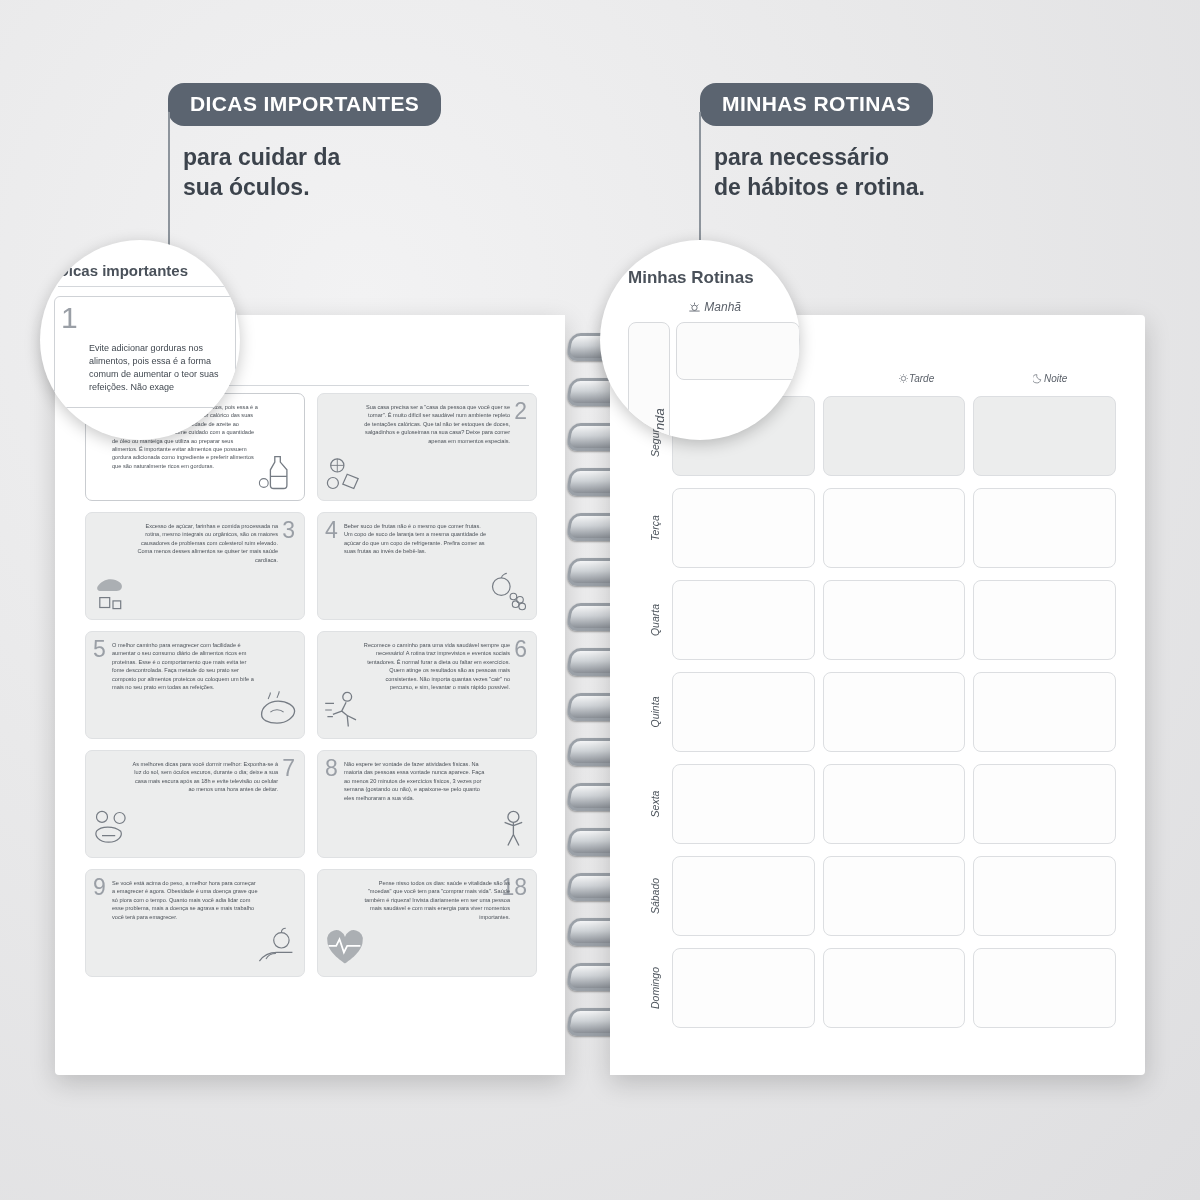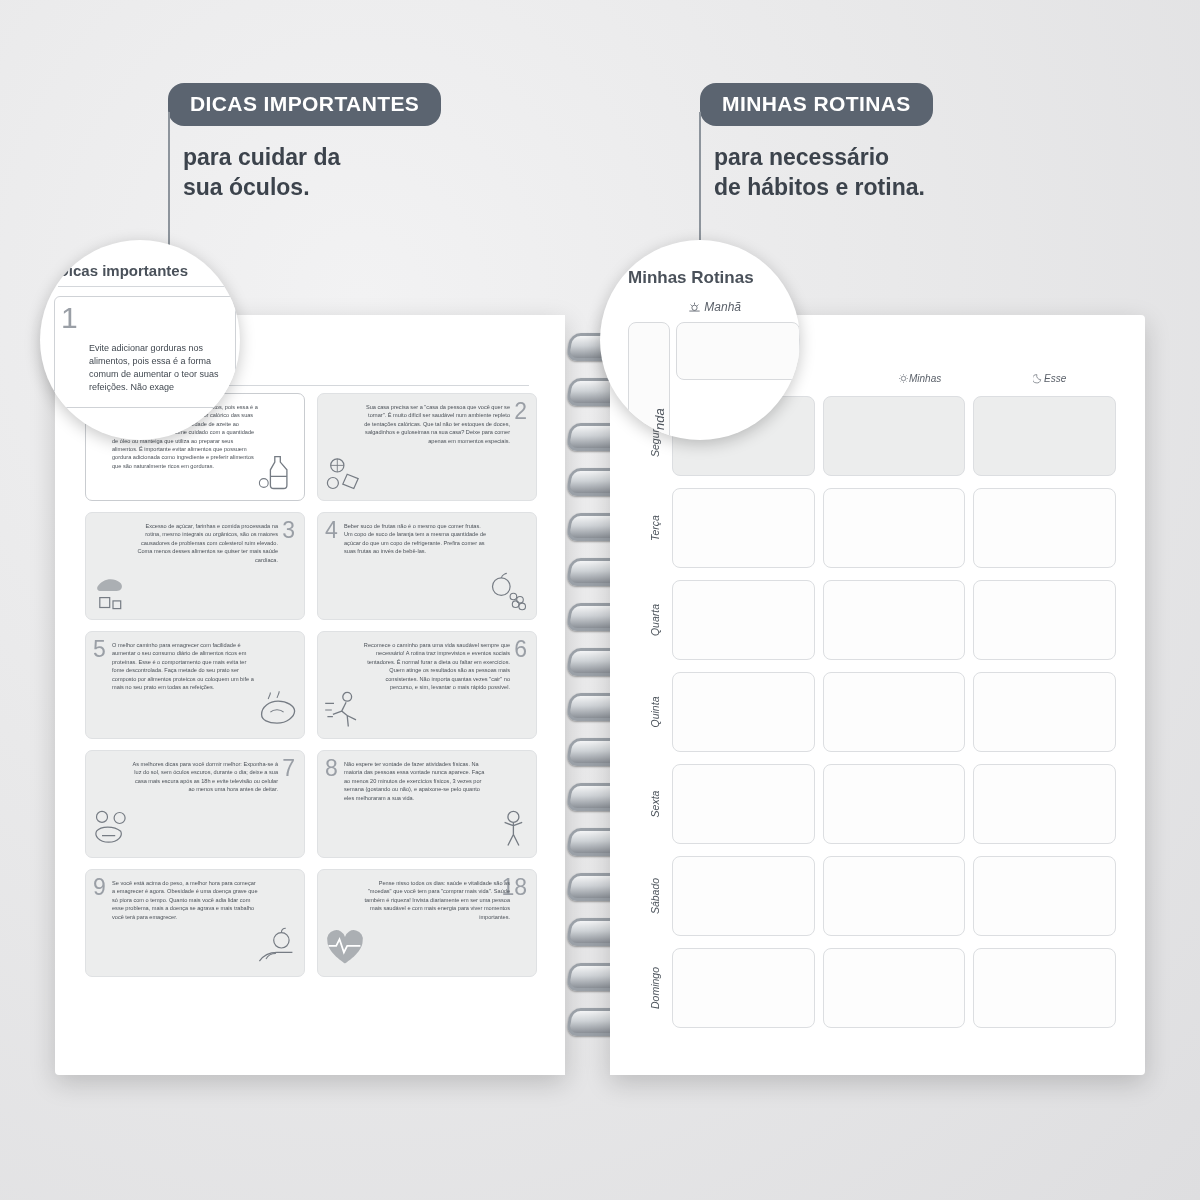--- a/index.html
+++ b/index.html
@@ -312,27 +312,27 @@
           <circle cx="10" cy="12" r="4" fill="none" stroke="currentColor" stroke-width="1.2"></circle>
           <path d="M2 17h16M10 4v3M4 7l2 2M16 7l-2 2" stroke="currentColor" stroke-width="1.2" fill="none"></path>
         </svg>
         <span>Manhã</span>
       </span>
       <span style="left:250px">
         <svg width="11" height="11" viewBox="0 0 20 20" style="vertical-align:-1px">
           <circle cx="10" cy="10" r="4" fill="none" stroke="currentColor" stroke-width="1.2"></circle>
           <path d="M10 2v2M10 16v2M2 10h2M16 10h2M4.5 4.5l1.5 1.5M14 14l1.5 1.5M15.5 4.5L14 6M6 14l-1.5 1.5" stroke="currentColor" stroke-width="1.1"></path>
         </svg>
-        <span>Minhas</span>
+        <span>Tarde</span>
       </span>
       <span style="left:385px">
         <svg width="11" height="11" viewBox="0 0 20 20" style="vertical-align:-1px">
           <path d="M14 12A7 7 0 0 1 7 3a7.5 7.5 0 1 0 7 9z" fill="none" stroke="currentColor" stroke-width="1.2"></path>
         </svg>
-        <span>Esse</span>
+        <span>Noite</span>
       </span>
     </div>
 
     <div class="grid-wrap">
       <div class="grid-row shaded">
         <div class="day-label">
             <span>Segunda</span>
           </div>
         <div class="cell"></div>
         <div class="cell"></div>

